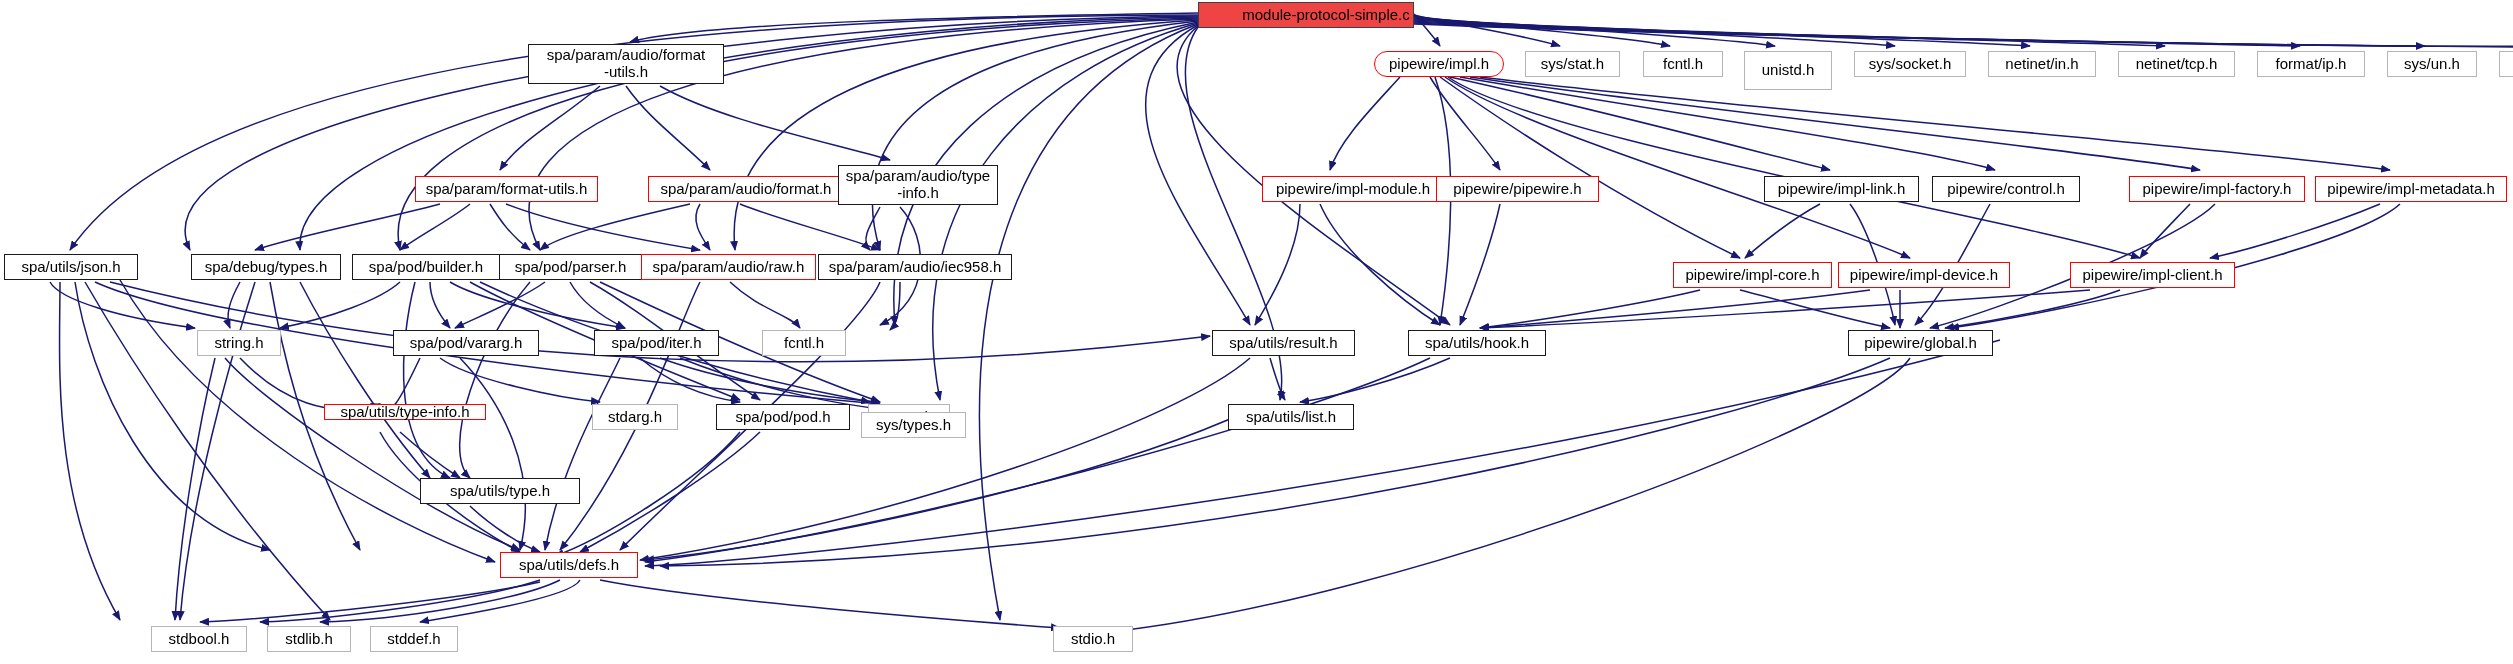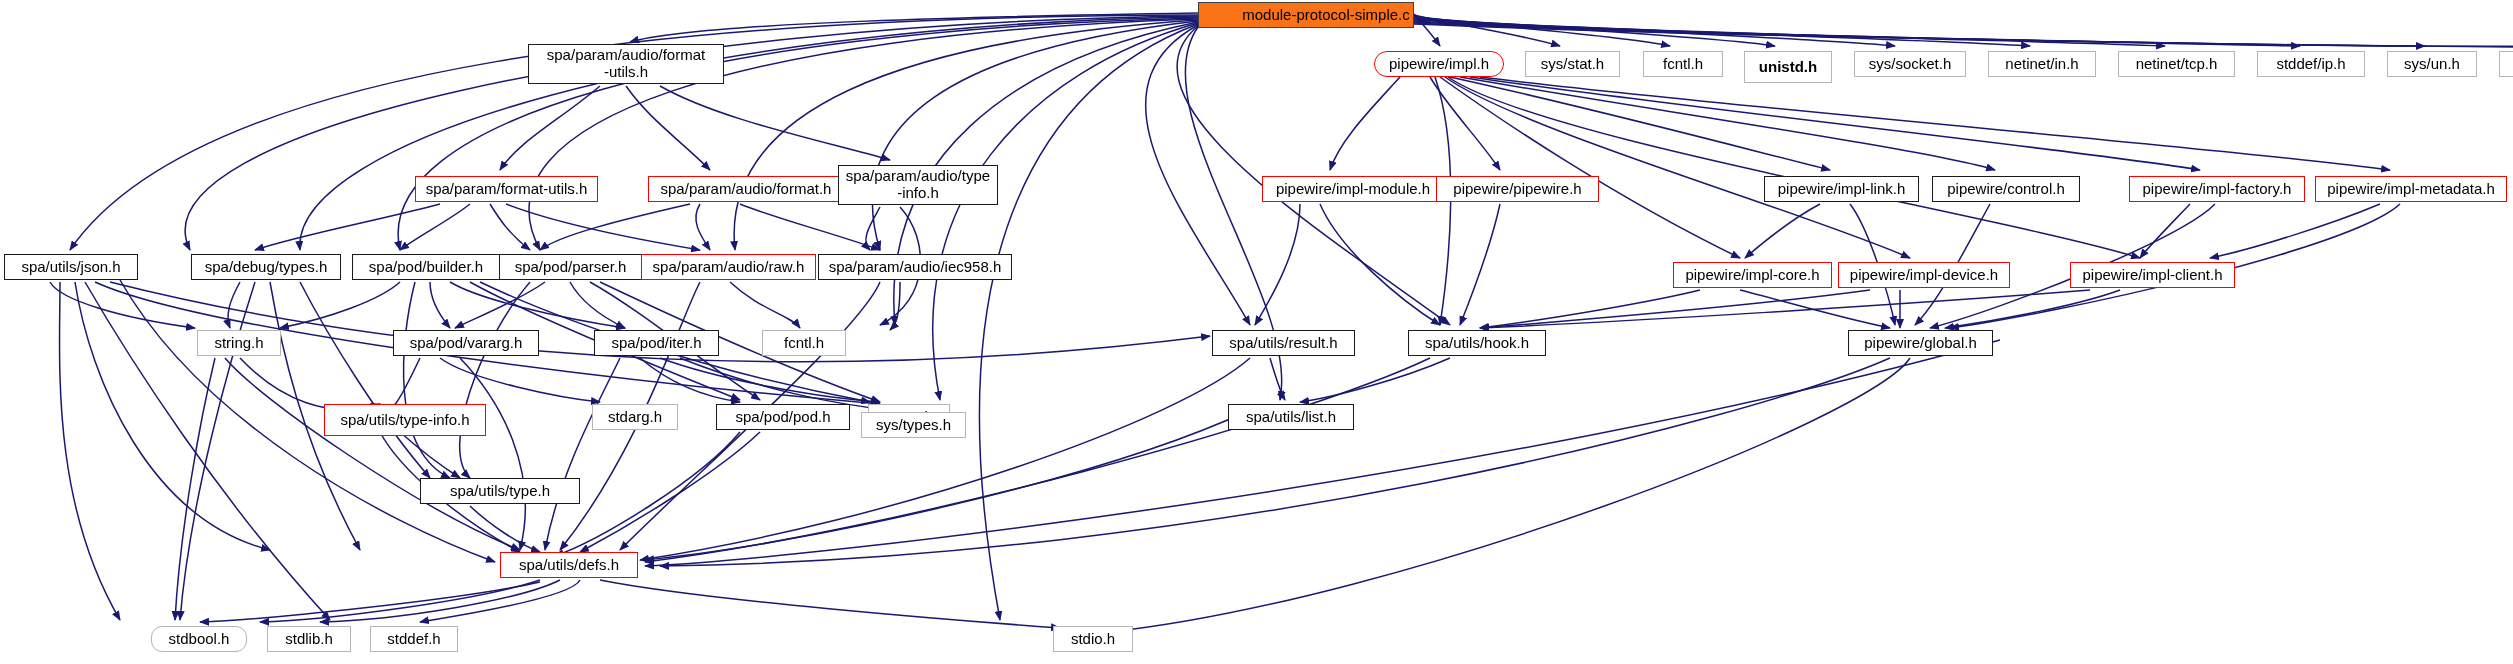--- a/index.html
+++ b/index.html
@@ -5,21 +5,21 @@
   html,body{margin:0;padding:0;background:#ffffff;}
   #canvas{position:relative;width:2513px;height:664px;background:#ffffff;
           font-family:"Liberation Sans","DejaVu Sans",sans-serif;overflow:hidden;}
   #edges{position:absolute;left:0;top:0;width:2513px;height:664px;pointer-events:none;}
   .node{position:absolute;box-sizing:border-box;display:flex;align-items:center;
         justify-content:center;text-align:center;line-height:1.12;
         font-size:15px;color:#000000;background:#ffffff;white-space:pre-line;}
   .n-black{border:1.6px solid #1a1a1a;}
   .n-red{border:1.8px solid #ff0000;}
   .n-gray{border:1.4px solid #b5b5b5;}
-  .n-root{border:1.6px solid #404040;background:#f97316;padding-left:40px;}
+  .n-root{border:1.6px solid #404040;background:#ef4444;padding-left:40px;}
 </style>
 </head>
 <body>
 
 <div id="canvas">
   <svg id="edges" viewBox="0 0 2513 664" xmlns="http://www.w3.org/2000/svg">
     <defs>
       <marker id="ah" markerWidth="10" markerHeight="8" refX="9" refY="4" orient="auto" markerUnits="userSpaceOnUse">
         <path d="M0,0 L10,4 L0,8 z" fill="#191970"></path>
       </marker>
@@ -177,25 +177,25 @@
       <path d="M1250,410 C1100,480 800,545 645,560"></path>
     </g>
   </svg>
   <div id="nodes">
       <div class="node n-root" style="left: 1198px; top: 2px; width: 216px; height: 26px;">module-protocol-simple.c</div>
       <div class="node n-black" style="left: 528px; top: 44px; width: 196px; height: 40px;">spa/param/audio/format
 -utils.h</div>
       <div class="node n-red" style="left: 1374px; top: 51px; width: 130px; height: 26px; border-radius: 13px;">pipewire/impl.h</div>
       <div class="node n-gray" style="left: 1525px; top: 51px; width: 95px; height: 26px;">sys/stat.h</div>
       <div class="node n-gray" style="left: 1643px; top: 51px; width: 80px; height: 26px;">fcntl.h</div>
-      <div class="node n-gray" style="left: 1744px; top: 51px; width: 88px; height: 32px; font-weight: bold;">unistd.h</div>
+      <div class="node n-gray" style="left: 1744px; top: 51px; width: 88px; height: 39px;">unistd.h</div>
       <div class="node n-gray" style="left: 1854px; top: 51px; width: 112px; height: 26px;">sys/socket.h</div>
       <div class="node n-gray" style="left: 1988px; top: 51px; width: 108px; height: 26px;">netinet/in.h</div>
       <div class="node n-gray" style="left: 2118px; top: 51px; width: 117px; height: 26px;">netinet/tcp.h</div>
-      <div class="node n-gray" style="left: 2257px; top: 51px; width: 108px; height: 26px;">stddef/ip.h</div>
+      <div class="node n-gray" style="left: 2257px; top: 51px; width: 108px; height: 26px;">format/ip.h</div>
       <div class="node n-gray" style="left: 2387px; top: 51px; width: 90px; height: 26px;">sys/un.h</div>
       <div class="node n-gray" style="left: 2499px; top: 51px; width: 102px; height: 26px;">arpa/inet.h</div>
       <div class="node n-red" style="left: 1262px; top: 176px; width: 182px; height: 26px;">pipewire/impl-module.h</div>
       <div class="node n-red" style="left: 1436px; top: 176px; width: 163px; height: 26px;">pipewire/pipewire.h</div>
       <div class="node n-black" style="left: 1764px; top: 176px; width: 155px; height: 26px;">pipewire/impl-link.h</div>
       <div class="node n-black" style="left: 1932px; top: 176px; width: 148px; height: 26px;">pipewire/control.h</div>
       <div class="node n-red" style="left: 2129px; top: 176px; width: 176px; height: 26px;">pipewire/impl-factory.h</div>
       <div class="node n-red" style="left: 2315px; top: 176px; width: 192px; height: 26px; text-align: center;">pipewire/impl-metadata.h</div>
       <div class="node n-red" style="left: 415px; top: 176px; width: 183px; height: 26px;">spa/param/format-utils.h</div>
       <div class="node n-red" style="left: 648px; top: 176px; width: 196px; height: 26px;">spa/param/audio/format.h</div>
@@ -210,26 +210,26 @@
       <div class="node n-red" style="left: 1673px; top: 262px; width: 159px; height: 26px;">pipewire/impl-core.h</div>
       <div class="node n-red" style="left: 1838px; top: 262px; width: 172px; height: 26px;">pipewire/impl-device.h</div>
       <div class="node n-red" style="left: 2070px; top: 262px; width: 165px; height: 26px;">pipewire/impl-client.h</div>
       <div class="node n-gray" style="left: 197px; top: 330px; width: 84px; height: 26px;">string.h</div>
       <div class="node n-black" style="left: 393px; top: 330px; width: 146px; height: 26px;">spa/pod/vararg.h</div>
       <div class="node n-black" style="left: 594px; top: 330px; width: 125px; height: 26px;">spa/pod/iter.h</div>
       <div class="node n-gray" style="left: 762px; top: 330px; width: 84px; height: 26px;">fcntl.h</div>
       <div class="node n-black" style="left: 1212px; top: 330px; width: 143px; height: 26px;">spa/utils/result.h</div>
       <div class="node n-black" style="left: 1408px; top: 330px; width: 138px; height: 26px;">spa/utils/hook.h</div>
       <div class="node n-black" style="left: 1848px; top: 330px; width: 145px; height: 26px;">pipewire/global.h</div>
-      <div class="node n-red" style="left: 324px; top: 404px; width: 162px; height: 32px;">spa/utils/type-info.h</div>
+      <div class="node n-red" style="left: 324px; top: 404px; width: 162px; height: 16px;">spa/utils/type-info.h</div>
       <div class="node n-gray" style="left: 592px; top: 404px; width: 86px; height: 26px;">stdarg.h</div>
       <div class="node n-black" style="left: 716px; top: 404px; width: 134px; height: 26px;">spa/pod/pod.h</div>
       <div class="node n-gray" style="left: 868px; top: 404px; width: 82px; height: 26px;">errno.h</div>
       <div class="node n-gray" style="left: 861px; top: 412px; width: 105px; height: 26px;">sys/types.h</div>
       <div class="node n-black" style="left: 1228px; top: 404px; width: 126px; height: 26px;">spa/utils/list.h</div>
       <div class="node n-black" style="left: 420px; top: 478px; width: 160px; height: 26px;">spa/utils/type.h</div>
       <div class="node n-red" style="left: 500px; top: 552px; width: 138px; height: 26px;">spa/utils/defs.h</div>
-      <div class="node n-gray" style="left: 151px; top: 626px; width: 96px; height: 26px; border-radius: 11px;">stdbool.h</div>
+      <div class="node n-gray" style="left: 151px; top: 626px; width: 96px; height: 26px;">stdbool.h</div>
       <div class="node n-gray" style="left: 267px; top: 626px; width: 84px; height: 26px;">stdlib.h</div>
       <div class="node n-gray" style="left: 370px; top: 626px; width: 88px; height: 26px;">stddef.h</div>
       <div class="node n-gray" style="left: 1053px; top: 626px; width: 80px; height: 26px;">stdio.h</div>
     </div>
 </div>
 
 </body></html>

